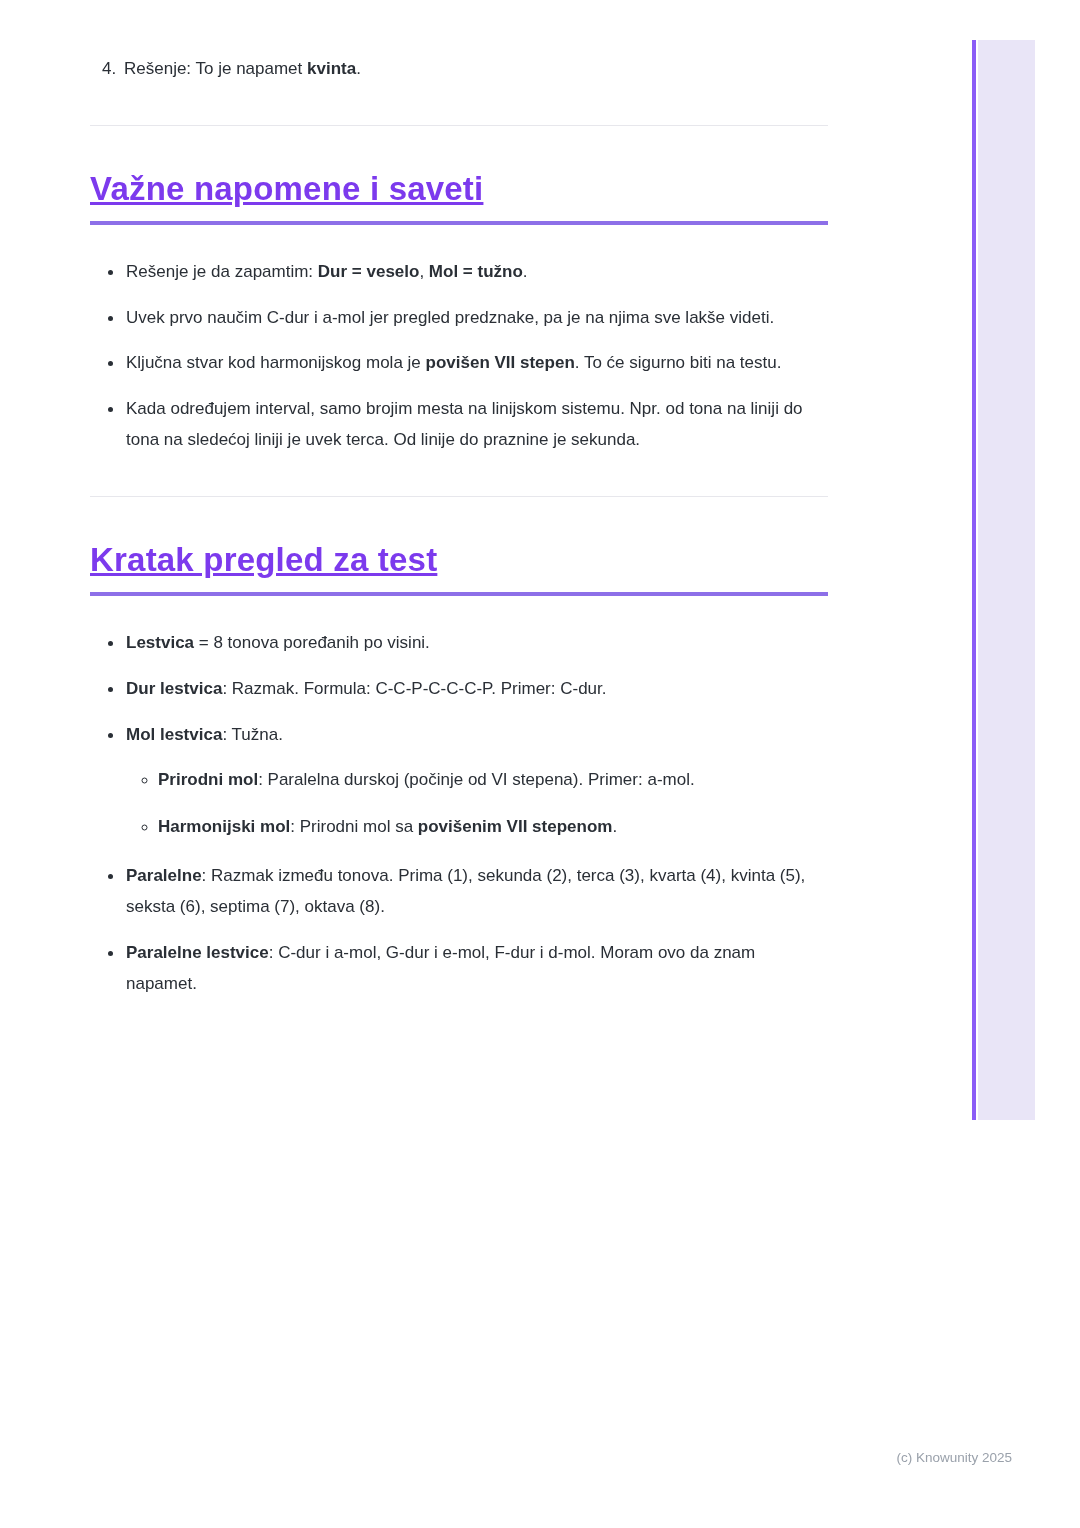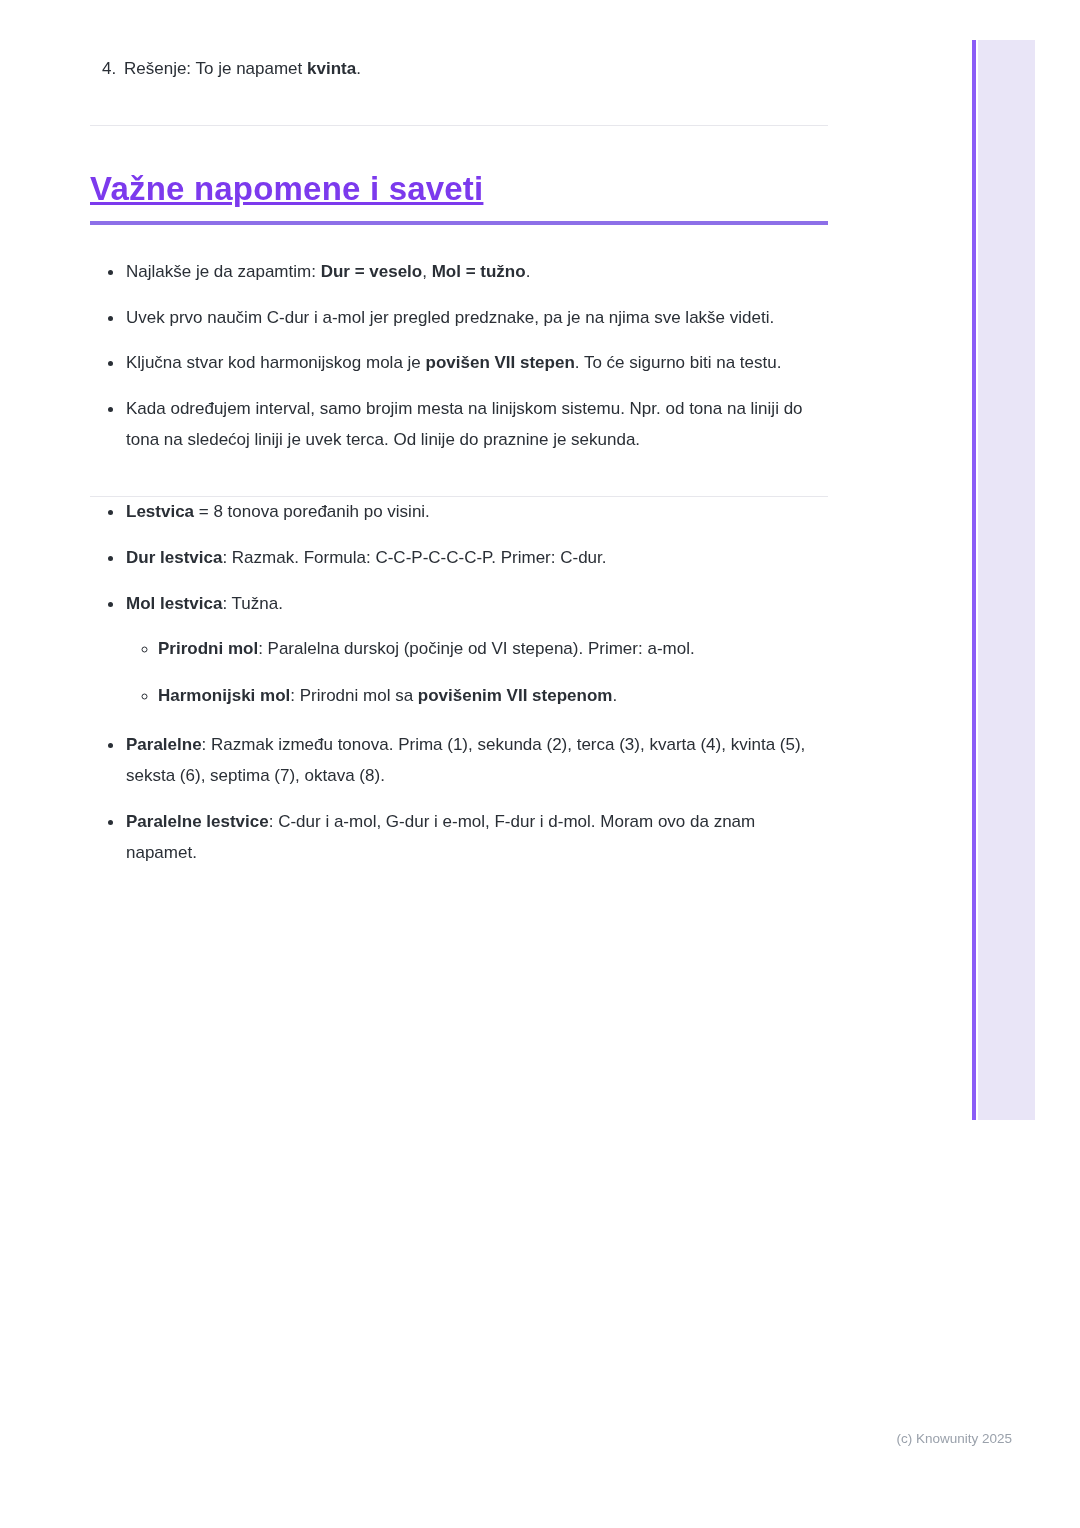--- a/index.html
+++ b/index.html
@@ -75,21 +75,21 @@
     margin-top:14px;
     margin-bottom:18px;
   }
   ul.sub-bullets > li{
     margin-bottom:16px;
   }
   strong{font-weight:700;}
   .footer{
     position:absolute;
     right:68px;
-    bottom:82px;
+    bottom:63px;
     font-size:13.5px;
     color:var(--footer);
   }
   .scroll-line{
     position:absolute;
     left:972px;
     top:40px;
     width:4px;
     height:1080px;
     background:var(--scroll_line);
@@ -113,37 +113,38 @@
       <span class="num">4.</span>
       <span class="txt"><span>Rešenje: To je napamet </span><strong>kvinta</strong><span>.</span></span>
     </div>
 
     <hr class="divider">
 
     <section>
       <h1 class="section-title">Važne napomene i saveti</h1>
       <ul class="bullets">
         <li>
-          <span><span>Najlakše je da zapamtim: </span><strong>Dur = veselo</strong><span>, </span><strong>Mol = tužno</strong><span>.</span></span>
+          <span><span>Rešenje je da zapamtim: </span><strong>Dur = veselo</strong><span>, </span><strong>Mol = tužno</strong><span>.</span></span>
         </li>
         <li>
           <span><span>Uvek prvo naučim C-dur i a-mol jer pregled predznake, pa je na njima sve lakše videti.</span></span>
         </li>
         <li>
           <span><span>Ključna stvar kod harmonijskog mola je </span><strong>povišen VII stepen</strong><span>. To će sigurno biti na testu.</span></span>
         </li>
         <li>
           <span><span>Kada određujem interval, samo brojim mesta na linijskom sistemu. Npr. od tona na liniji do tona na sledećoj liniji je uvek terca. Od linije do praznine je sekunda.</span></span>
         </li>
       </ul>
     </section>
 
     <hr class="divider">
 
     <section>
+      <h1 class="section-title">Kratak pregled za test</h1>
       <ul class="bullets">
         <li>
           <span><strong>Lestvica</strong><span> = 8 tonova poređanih po visini.</span></span>
         </li>
         <li>
           <span><strong>Dur lestvica</strong><span>: Razmak. Formula: C-C-P-C-C-C-P. Primer: C-dur.</span></span>
         </li>
         <li>
           <span><strong>Mol lestvica</strong><span>: Tužna.</span></span>
           <ul class="sub-bullets">

